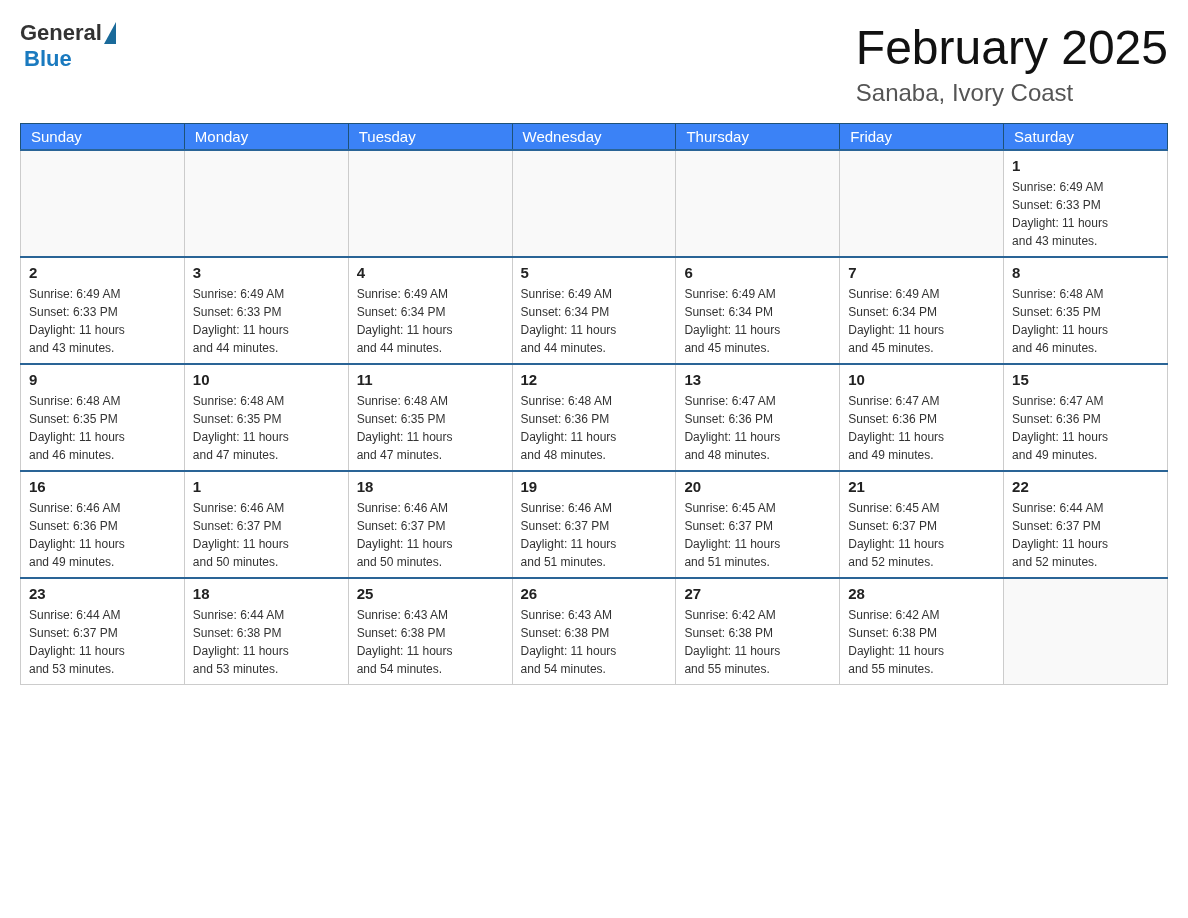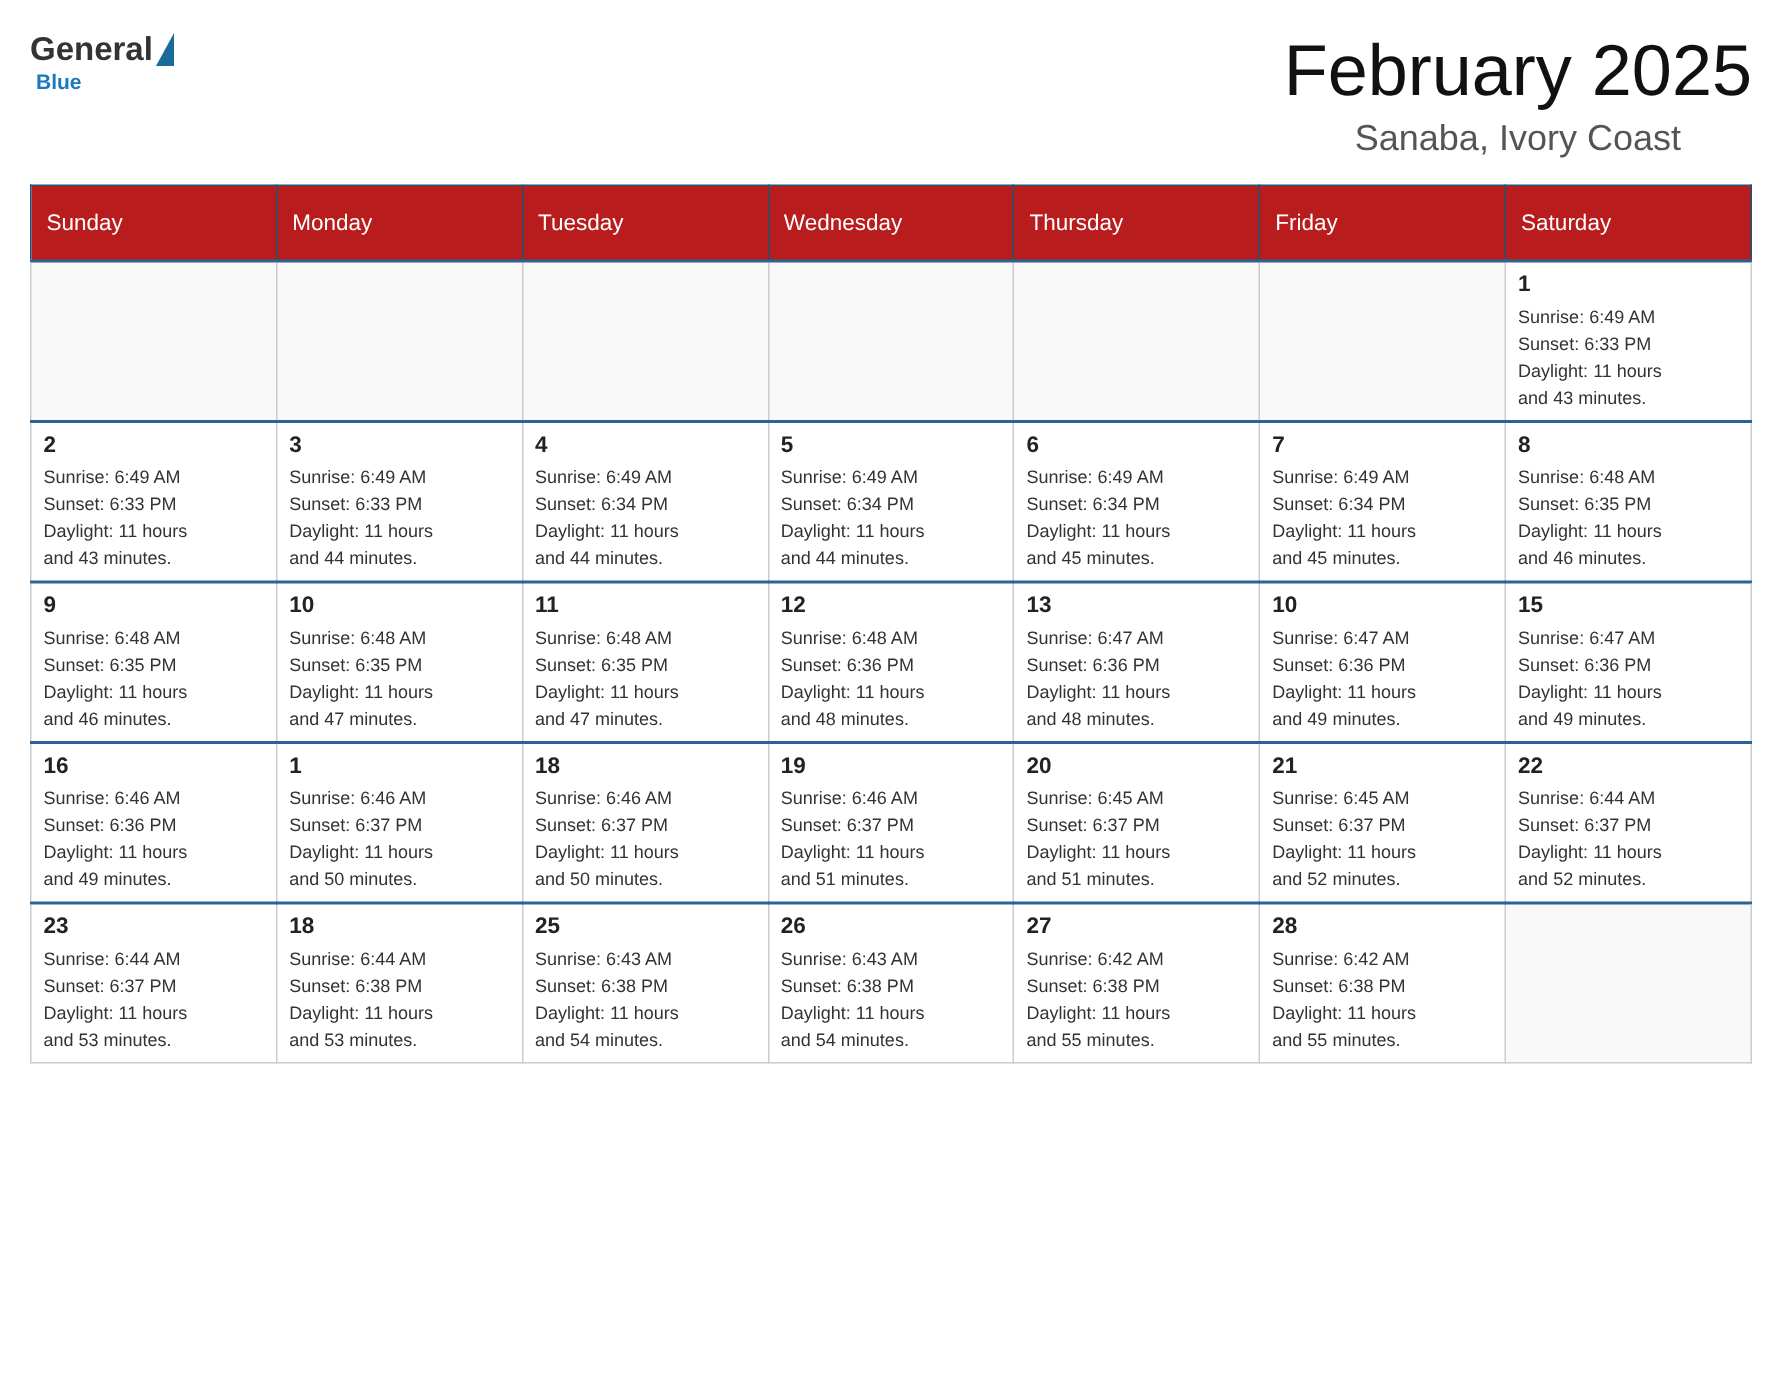--- a/index.html
+++ b/index.html
@@ -32,49 +32,49 @@
     }
     .logo-triangle {
       width: 0;
       height: 0;
       border-left: 12px solid transparent;
       border-bottom: 22px solid #1a6a9a;
       margin-left: 2px;
       margin-bottom: 0;
     }
     .logo-text-blue {
-      font-size: 14px;
+      font-size: 22px;
       font-weight: bold;
       color: #1a7abf;
       margin-left: 2px;
     }
     .title-section {
-      text-align: center;
+      text-align: left;
     }
     .month-title {
       font-size: 48px;
       font-weight: normal;
       color: #111;
     }
     .subtitle {
       font-size: 24px;
       color: #555;
       margin-top: 4px;
     }
     .calendar {
       width: 100%;
       border-collapse: collapse;
       border: 1px solid #bbb;
     }
     .calendar thead tr th {
-      background-color: #b91c1c;
+      background-color: #3b82f6;
       color: #fff;
       font-size: 15px;
       font-weight: normal;
-      padding: 16px 10px;
+      padding: 4px 10px;
       text-align: left;
       border: 1px solid #1e5278;
     }
     .calendar tbody tr td {
       vertical-align: top;
       border: 1px solid #ccc;
       padding: 6px 8px;
       font-size: 12px;
       color: #333;
       width: calc(100% / 7);

